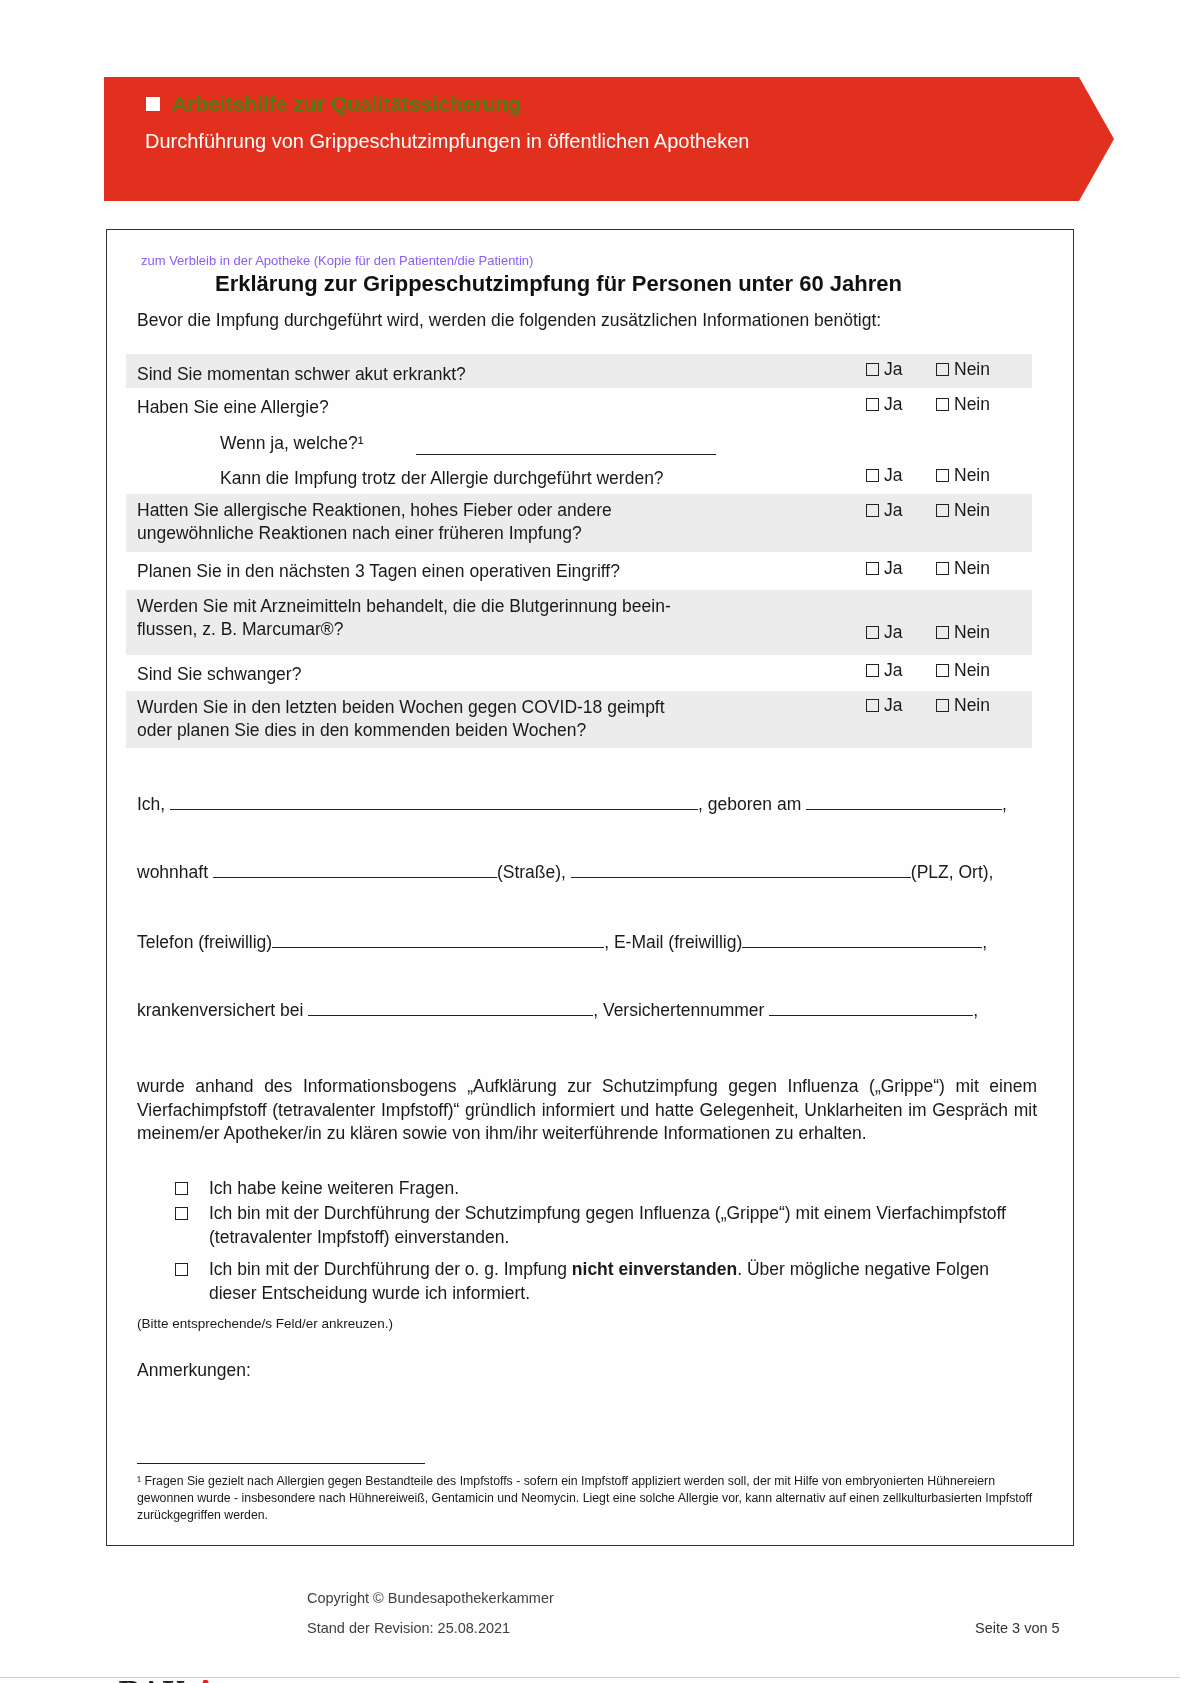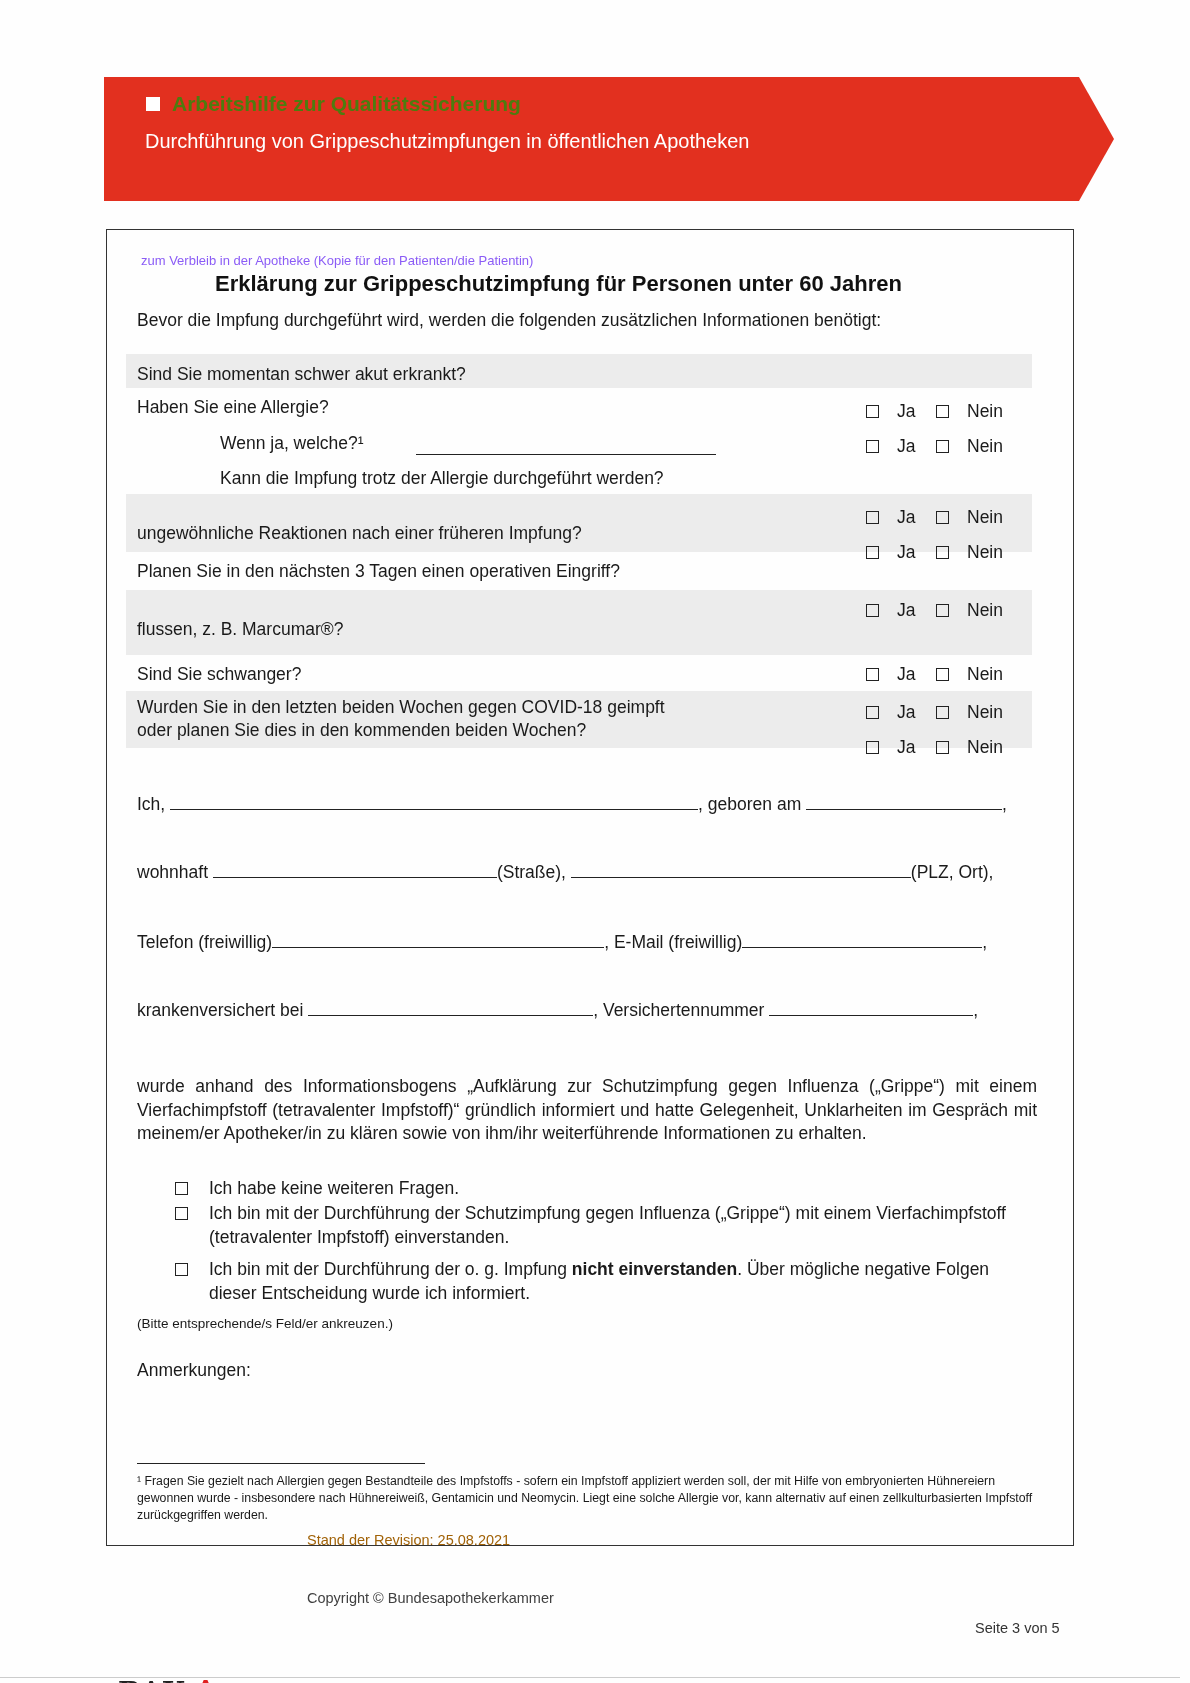--- a/index.html
+++ b/index.html
@@ -18,36 +18,36 @@
     position:absolute; left:106px; top:229px; width:968px; height:1317px;
     border:1.5px solid #333; box-sizing:border-box;
   }
   .retain { position:absolute; left:141px; top:253px; font-size:13px; color:#8b5cf6; }
   .doc-title { position:absolute; left:215px; top:271px; font-size:22px; font-weight:bold; color:#111; }
   .intro { position:absolute; left:137px; top:310px; font-size:17.5px; }
   .qrow { position:absolute; left:126px; width:906px; font-size:17.5px; line-height:23px; }
   .qrow.shaded { background:#ececec; }
   .qtext { position:absolute; left:11px;text-align:right; }
   .qtext.indent { left:94px; }
-  .yn { position:absolute; font-size:17.5px; display:flex; align-items:center; gap:18px;margin-top:42px; }
+  .yn { position:absolute; font-size:17.5px; display:flex; align-items:center; gap:5px; }
   .box { width:13px; height:13px; border:1.6px solid #222; display:inline-block; box-sizing:border-box; background:transparent; }
   .line { display:inline-block; border-bottom:1.5px solid #222; height:1px; vertical-align:baseline; }
   .field-row { position:absolute; left:137px; font-size:17.5px; white-space:nowrap; }
   .para { position:absolute; left:137px; top:1075px; width:900px; font-size:17.5px; line-height:23.5px; }
   .opt { position:absolute; left:175px; width:860px; font-size:17.5px; line-height:23.5px; }
   .opt .box { position:absolute; left:0; top:5px; }
   .opt .otxt { position:absolute; left:34px; width:830px; }
   .hint { position:absolute; left:137px; top:1316px; font-size:13.5px; }
   .remarks { position:absolute; left:137px; top:1360px; font-size:17.5px; }
   .fn-rule { position:absolute; left:137px; top:1463px; width:288px; border-top:1.5px solid #222; }
   .footnote { position:absolute; left:137px; top:1473px; width:900px; font-size:12.3px; line-height:17px; }
   .logo { position:absolute; left:118px; top:1673px; font-family:"DejaVu Serif", serif; font-weight:bold; font-size:27px; color:#222; display:flex; align-items:center; gap:8px; }
   .logo .apo { color:#e02020; font-family:"DejaVu Serif", serif; font-size:32px; font-weight:bold; }
   .copy { position:absolute; left:307px; top:1590px; font-size:14.5px; color:#404040; }
-  .rev { position:absolute; left:307px; top:1532px; font-size:14.5px; color:#a16207; }
+  .rev { position:absolute; left:307px; top:1620px; font-size:14.5px; color:#404040; }
   .page { position:absolute; left:975px; top:1620px; font-size:14.5px; color:#333; }
   .bottom-rule { position:absolute; left:0; top:1677px; width:1180px; border-top:1px solid #ccc; }
 </style>
 </head>
 <body>
 
 <svg class="banner-shape" viewBox="0 0 1010 124" preserveAspectRatio="none">
   <polygon points="0,0 975,0 1010,62 975,124 0,124" fill="#e2301f"></polygon>
 </svg>
 <div class="banner-title">
@@ -68,26 +68,28 @@
   <span class="qtext" style="top:7px;">Haben Sie eine Allergie?</span>
 </div>
 <div class="qrow" style="top:424px;height:34px;">
   <span class="qtext indent" style="top:8px;">Wenn ja, welche?¹</span>
   <span class="line" style="position:absolute;left:290px;top:29px;width:300px;"></span>
 </div>
 <div class="qrow" style="top:459px;height:34px;">
   <span class="qtext indent" style="top:8px;">Kann die Impfung trotz der Allergie durchgeführt werden?</span>
 </div>
 <div class="qrow shaded" style="top:494px;height:58px;">
+  <span class="qtext" style="top:5px;">Hatten Sie allergische Reaktionen, hohes Fieber oder andere</span>
   <span class="qtext" style="top:28px;">ungewöhnliche Reaktionen nach einer früheren Impfung?</span>
 </div>
 <div class="qrow" style="top:553px;height:34px;">
   <span class="qtext" style="top:7px;">Planen Sie in den nächsten 3 Tagen einen operativen Eingriff?</span>
 </div>
 <div class="qrow shaded" style="top:590px;height:65px;">
+  <span class="qtext" style="top:5px;">Werden Sie mit Arzneimitteln behandelt, die die Blutgerinnung beein-</span>
   <span class="qtext" style="top:28px;">flussen, z. B. Marcumar®?</span>
 </div>
 <div class="qrow" style="top:656px;height:34px;">
   <span class="qtext" style="top:7px;">Sind Sie schwanger?</span>
 </div>
 <div class="qrow shaded" style="top:691px;height:57px;">
   <span class="qtext" style="top:5px;">Wurden Sie in den letzten beiden Wochen gegen COVID-18 geimpft</span>
   <span class="qtext" style="top:28px;">oder planen Sie dies in den kommenden beiden Wochen?</span>
 </div>
 

